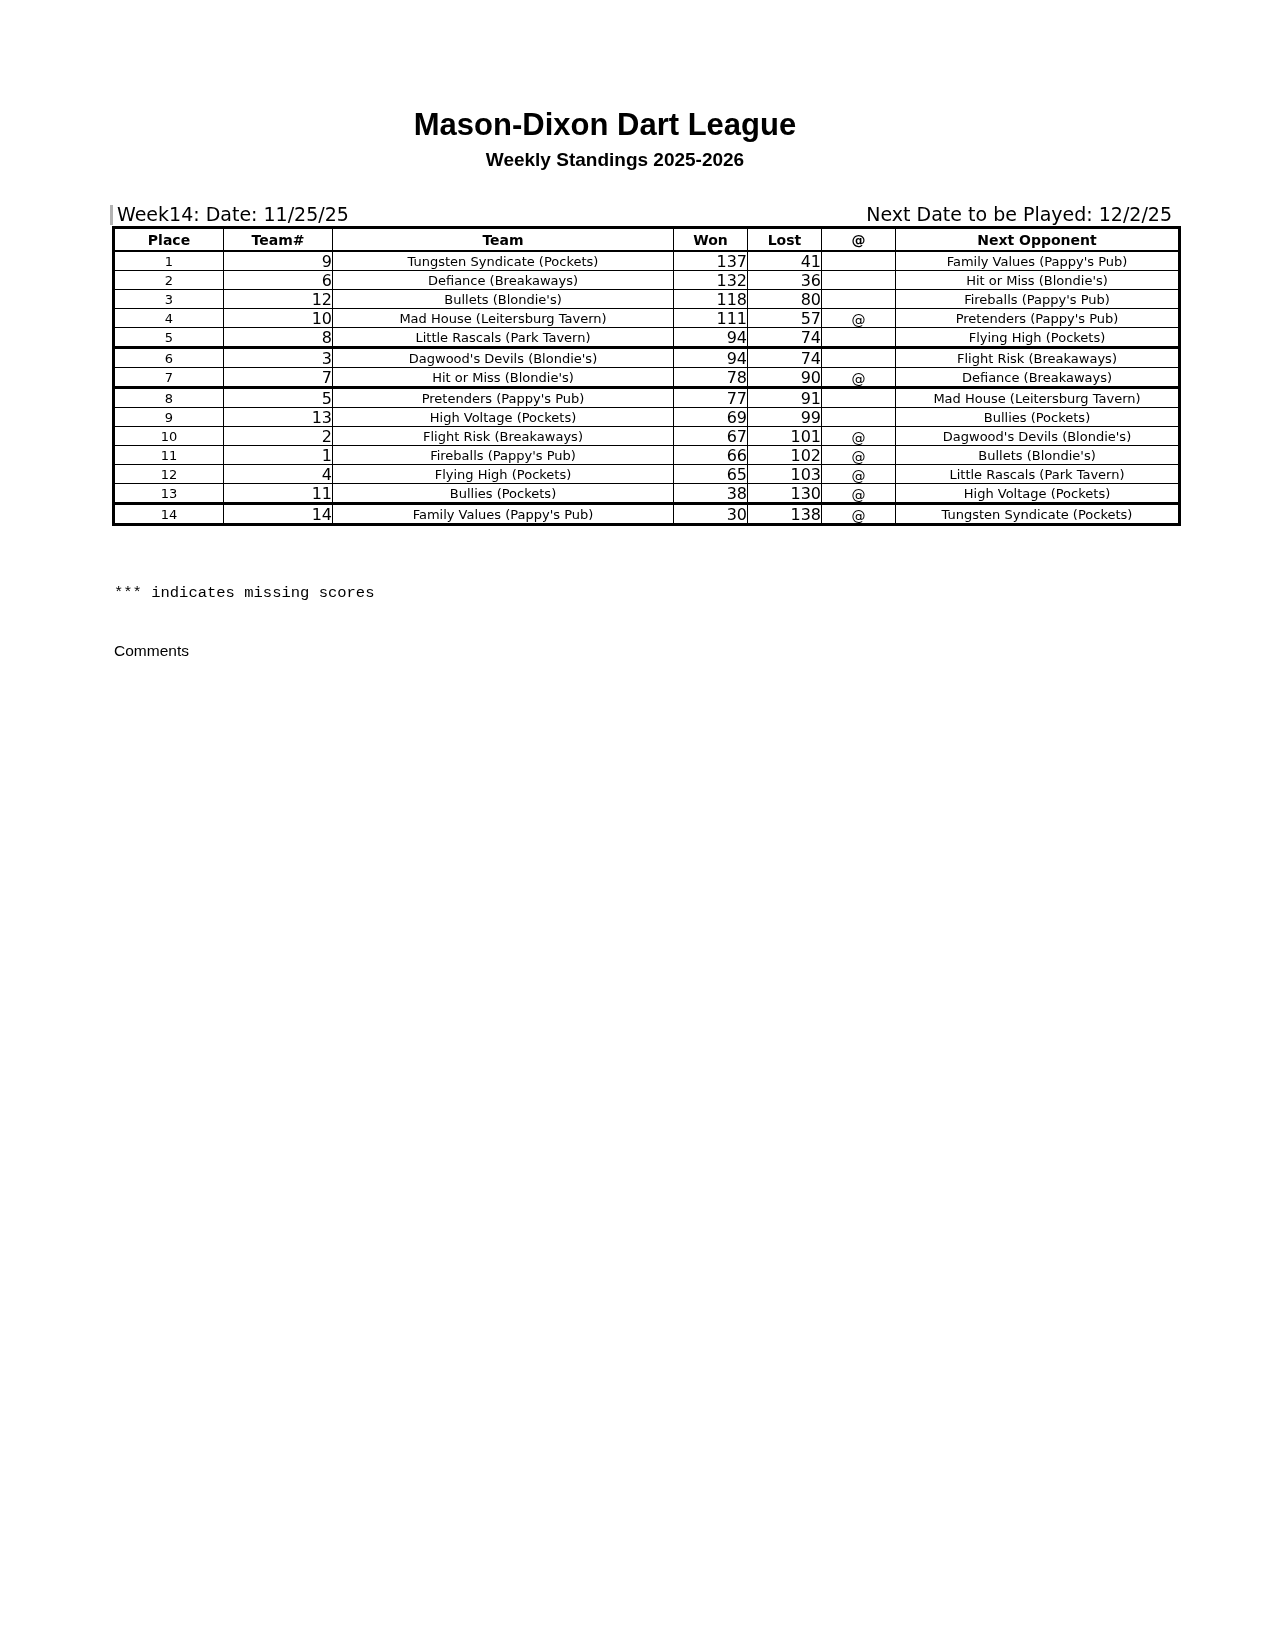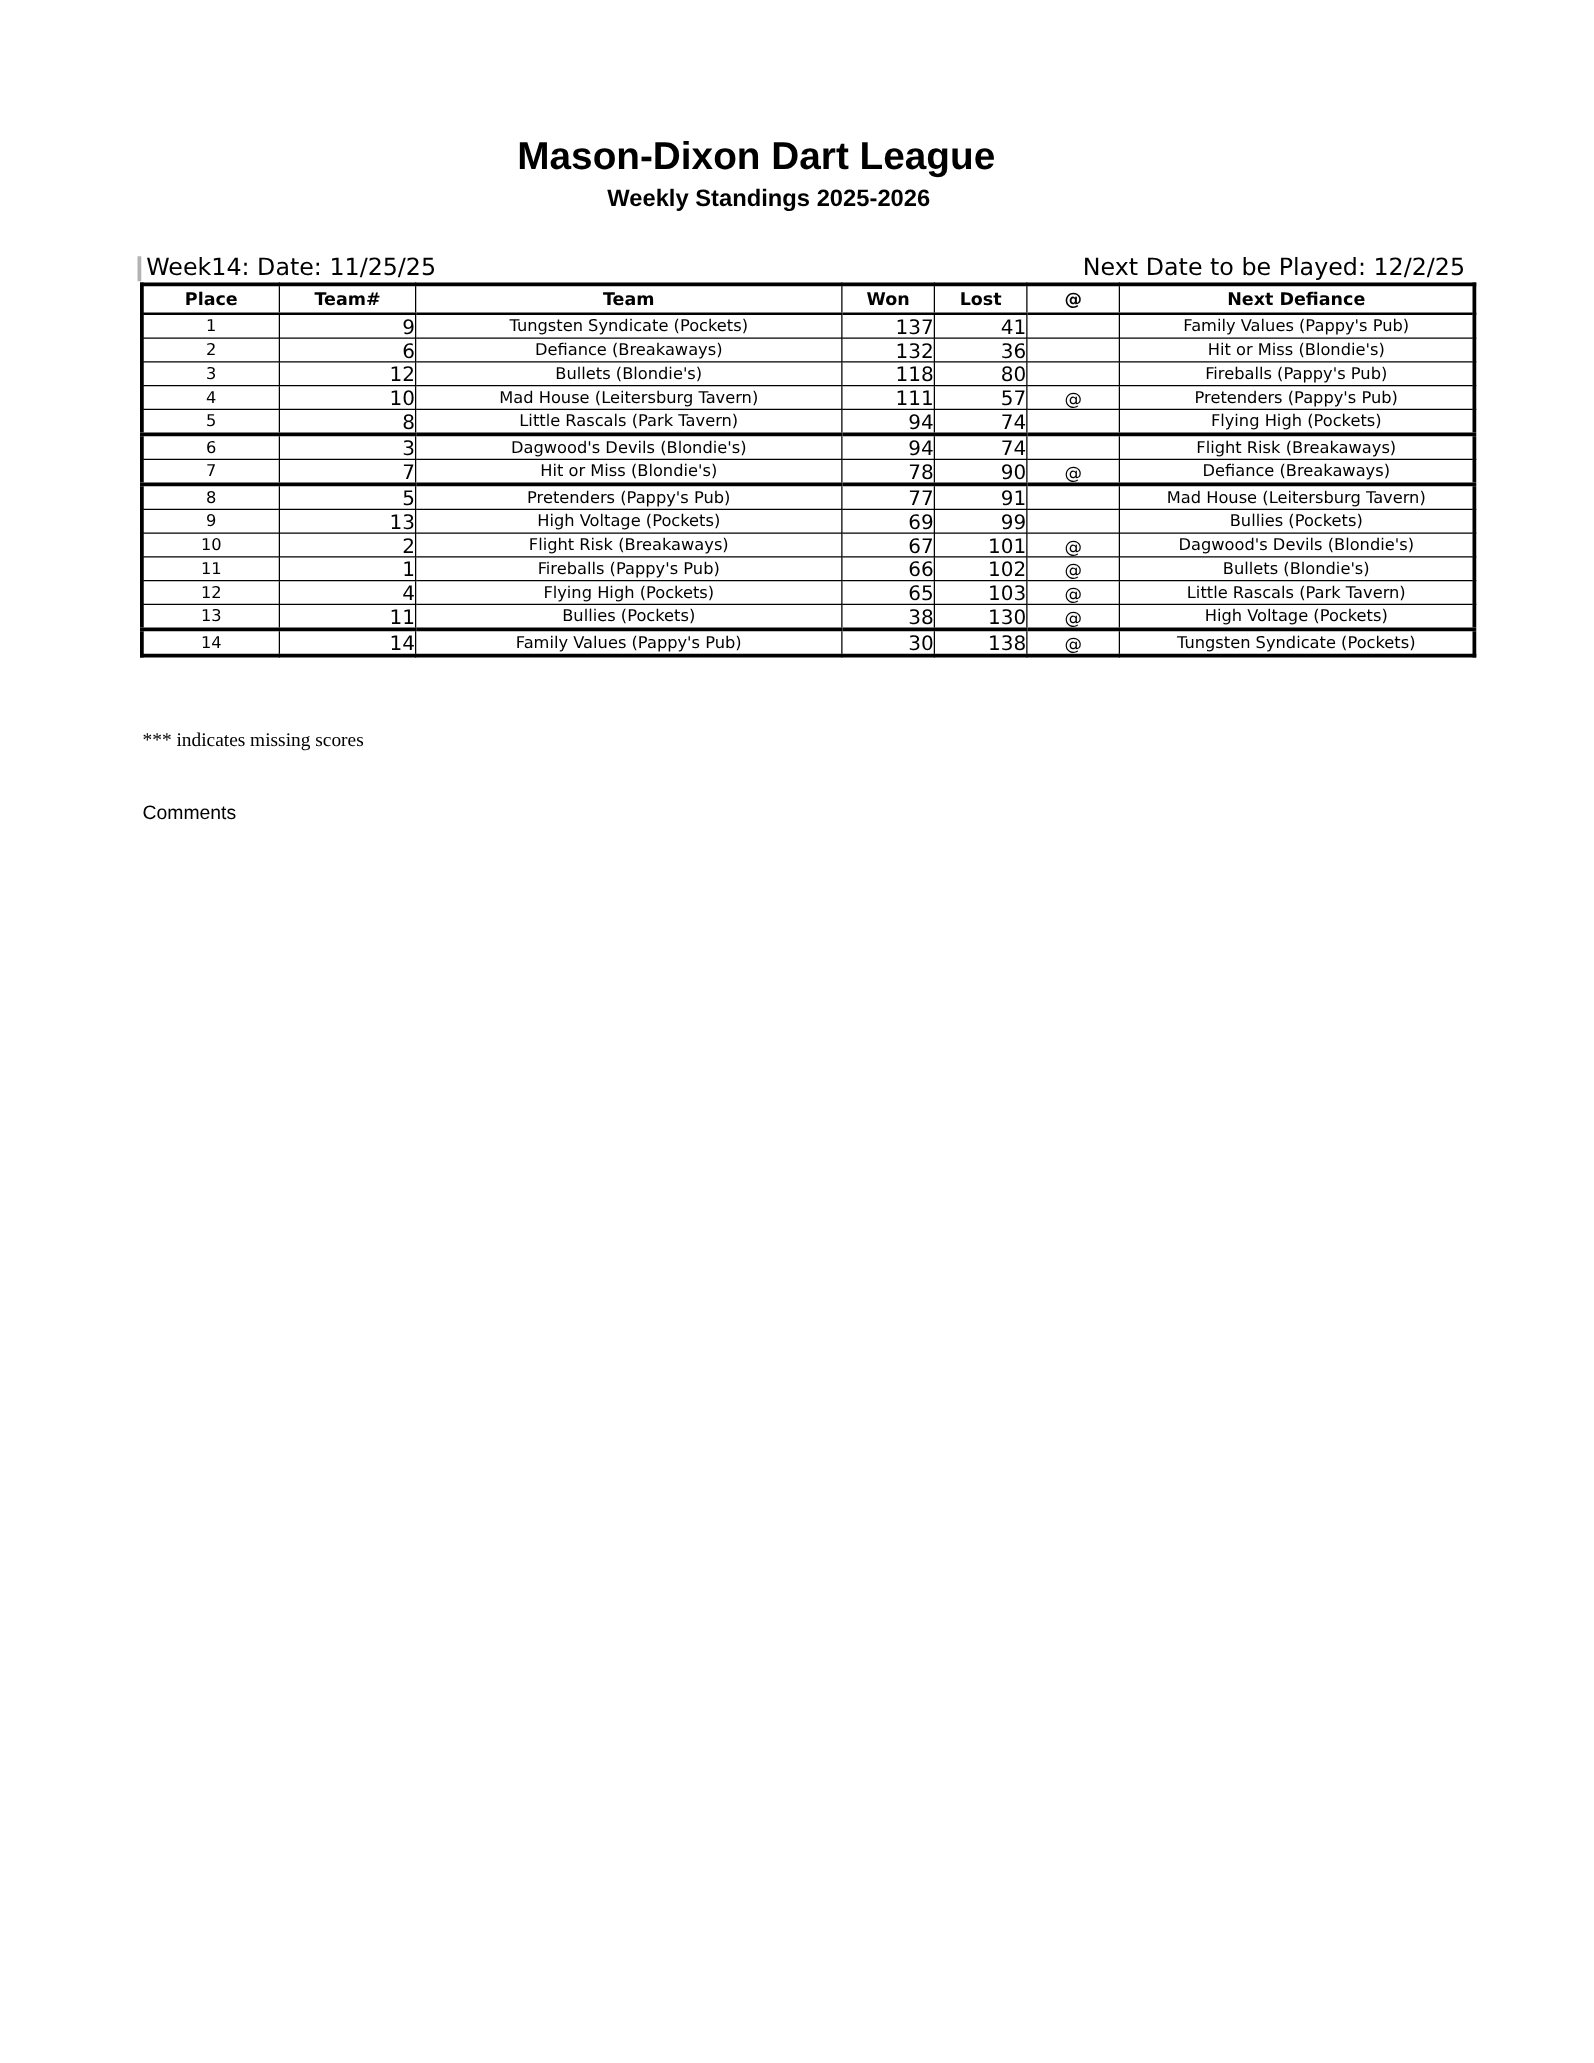--- a/index.html
+++ b/index.html
@@ -77,21 +77,21 @@
   td.col-team_num { text-align: right; vertical-align: bottom; font-size: 16px; line-height: 1; padding-right: 3px; }
   td.col-team, td.col-next { text-align: center; vertical-align: middle; font-size: 13px; }
   td.col-won, td.col-lost { text-align: right; vertical-align: bottom; font-size: 16px; line-height: 1; padding-right: 7px; }
   td.col-at { text-align: center; vertical-align: bottom; font-size: 14px; line-height: 1; padding-bottom: 1px; }
 
   
   .footnote {
     position: absolute;
     left: 114px;
     top: 584px;
-    font-family: Liberation Serif, serif;
+    font-family: Liberation Mono, monospace;
     font-size: 15.5px;
   }
 
   
   .comments-label {
     position: absolute;
     left: 114px;
     top: 642px;
     font-family: "Liberation Sans", sans-serif;
     font-size: 15.5px;
@@ -140,21 +140,21 @@
       <col style="width:284px">
     </colgroup>
     <thead>
       <tr id="head-row">
           <th class="col-place">Place</th>
           <th class="col-team_num">Team#</th>
           <th class="col-team">Team</th>
           <th class="col-won">Won</th>
           <th class="col-lost">Lost</th>
           <th class="col-at">@</th>
-          <th class="col-next">Next Defiance</th>
+          <th class="col-next">Next Opponent</th>
         </tr>
     </thead>
     <tbody id="body-rows">
         <tr>
           <td class="col-place">1</td>
           <td class="col-team_num">9</td>
           <td class="col-team">Tungsten Syndicate (Pockets)</td>
           <td class="col-won">137</td>
           <td class="col-lost">41</td>
           <td class="col-at"></td>

